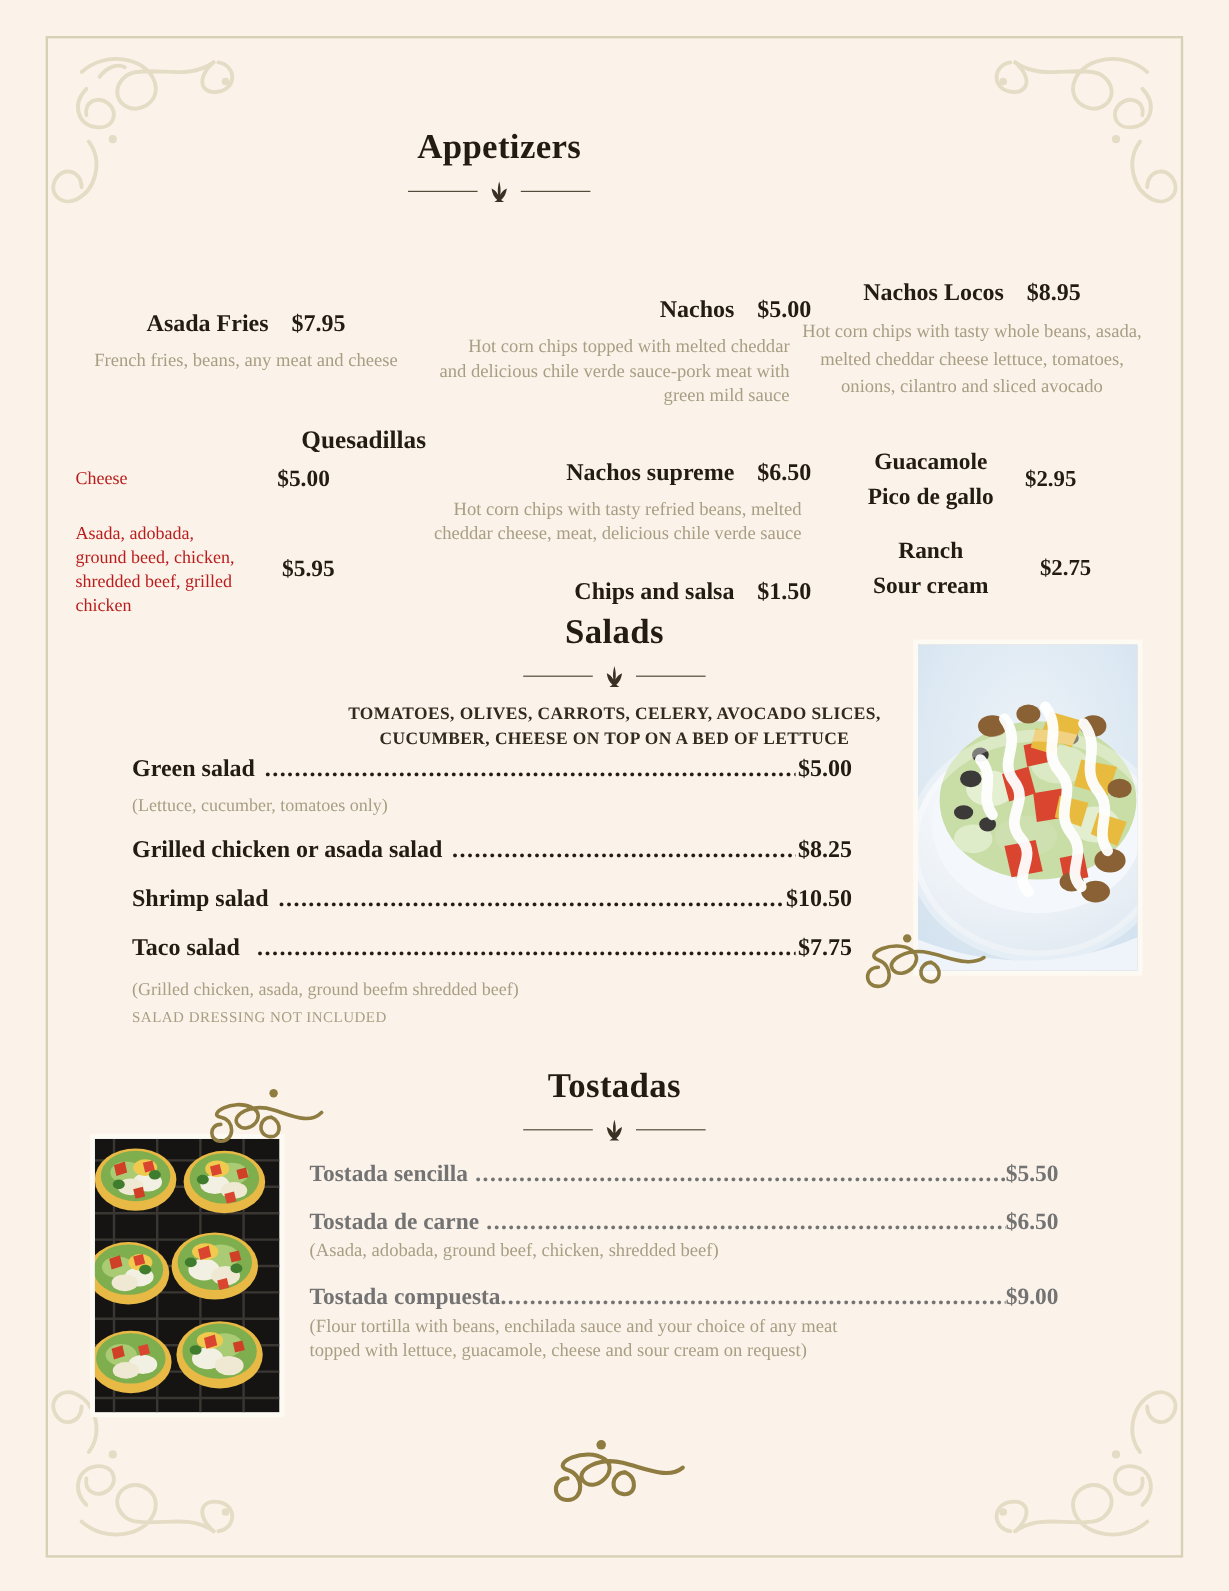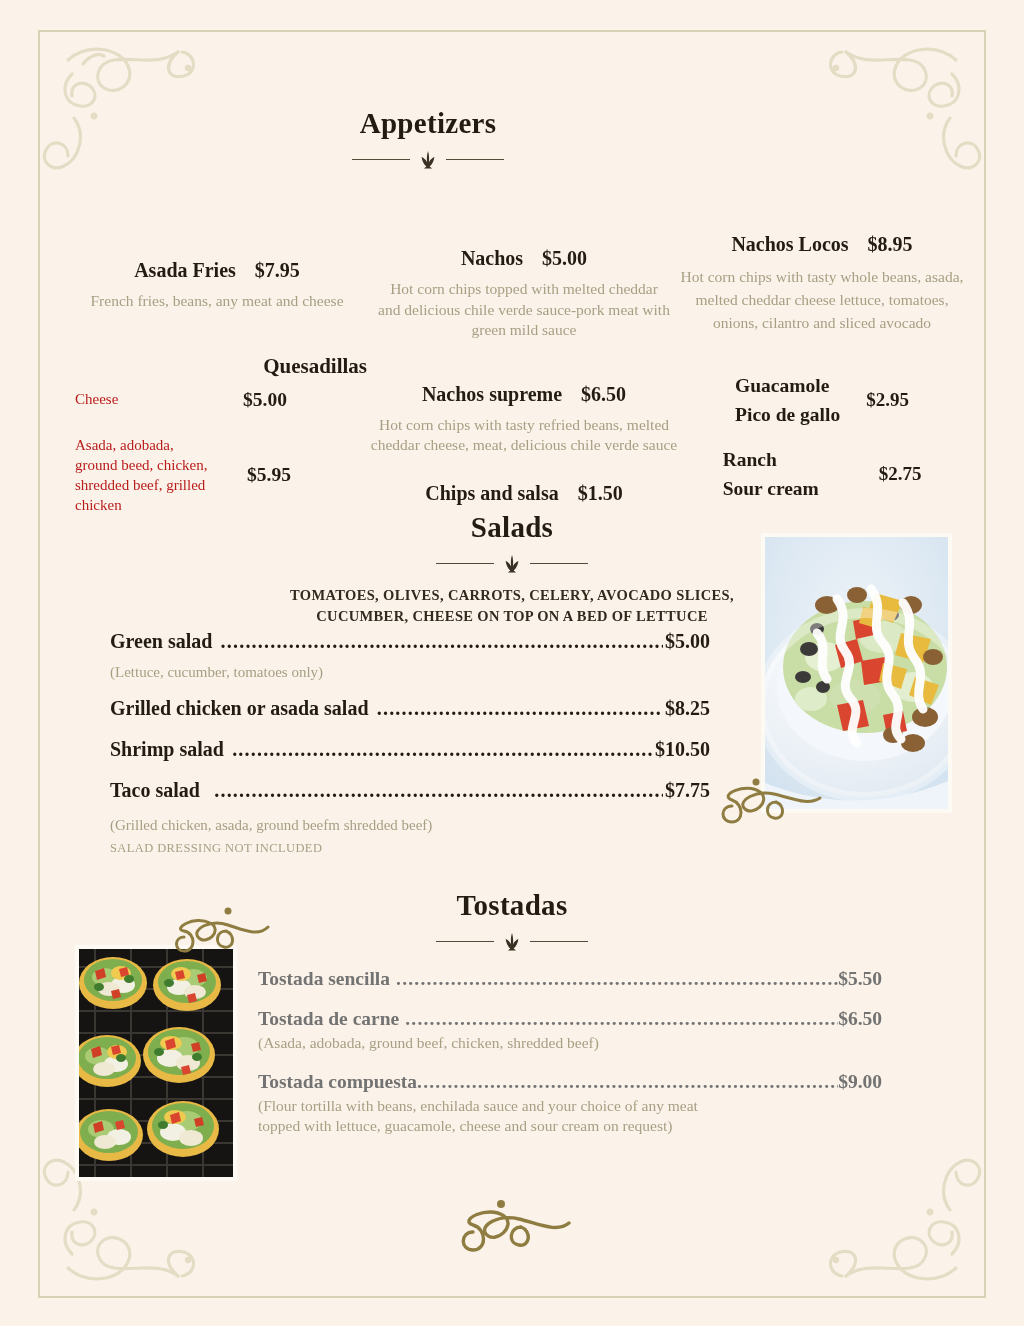--- a/index.html
+++ b/index.html
@@ -31,41 +31,41 @@
     margin:0;line-height:1.1;
   }
   .divider{
     display:flex;align-items:center;justify-content:center;gap:10px;
     margin-top:11px;
   }
   .divider .rule{width:58px;height:1px;background:#55493a;}
   .divider .leaf{width:16px;height:18px;color:#3b3024;}
 
   
-  #appetizers{position:absolute;left:12px;top:108px;width:832px;}
+  #appetizers{position:absolute;left:0;top:108px;width:832px;}
   .app-cols{position:relative;height:390px;margin-top:6px;}
   .col{position:absolute;}
   .col-left{left:55px;top:84px;width:300px;text-align:center;}
-  .col-mid{left:348px;top:72px;width:328px;text-align:center;}
+  .col-mid{left:348px;top:72px;width:328px;text-align:right;}
   .col-right{left:660px;top:58px;width:300px;text-align:center;}
 
   .item-title{
     font-size:20px;font-weight:700;color:#231c13;white-space:nowrap;
   }
   .item-title .price{margin-left:14px;}
   .item-desc{
     font-size:15.5px;color:#a89e84;line-height:1.33;margin-top:9px;
   }
   .gap-lg{height:42px;}
   .gap-md{height:26px;}
 
   
   .pair-row{
     display:flex;align-items:center;justify-content:center;gap:26px;
-    text-align:left;
+    text-align:center;
   }
   .pair-names{font-size:19.5px;font-weight:700;line-height:1.5;color:#231c13;}
   .pair-price{font-size:19px;font-weight:700;color:#231c13;white-space:nowrap;}
 
   
   .ques-title{font-size:21px;font-weight:700;color:#231c13;text-align:right;}
   .ques-row{
     display:flex;align-items:center;justify-content:flex-start;
     text-align:left;margin-top:6px;
   }

